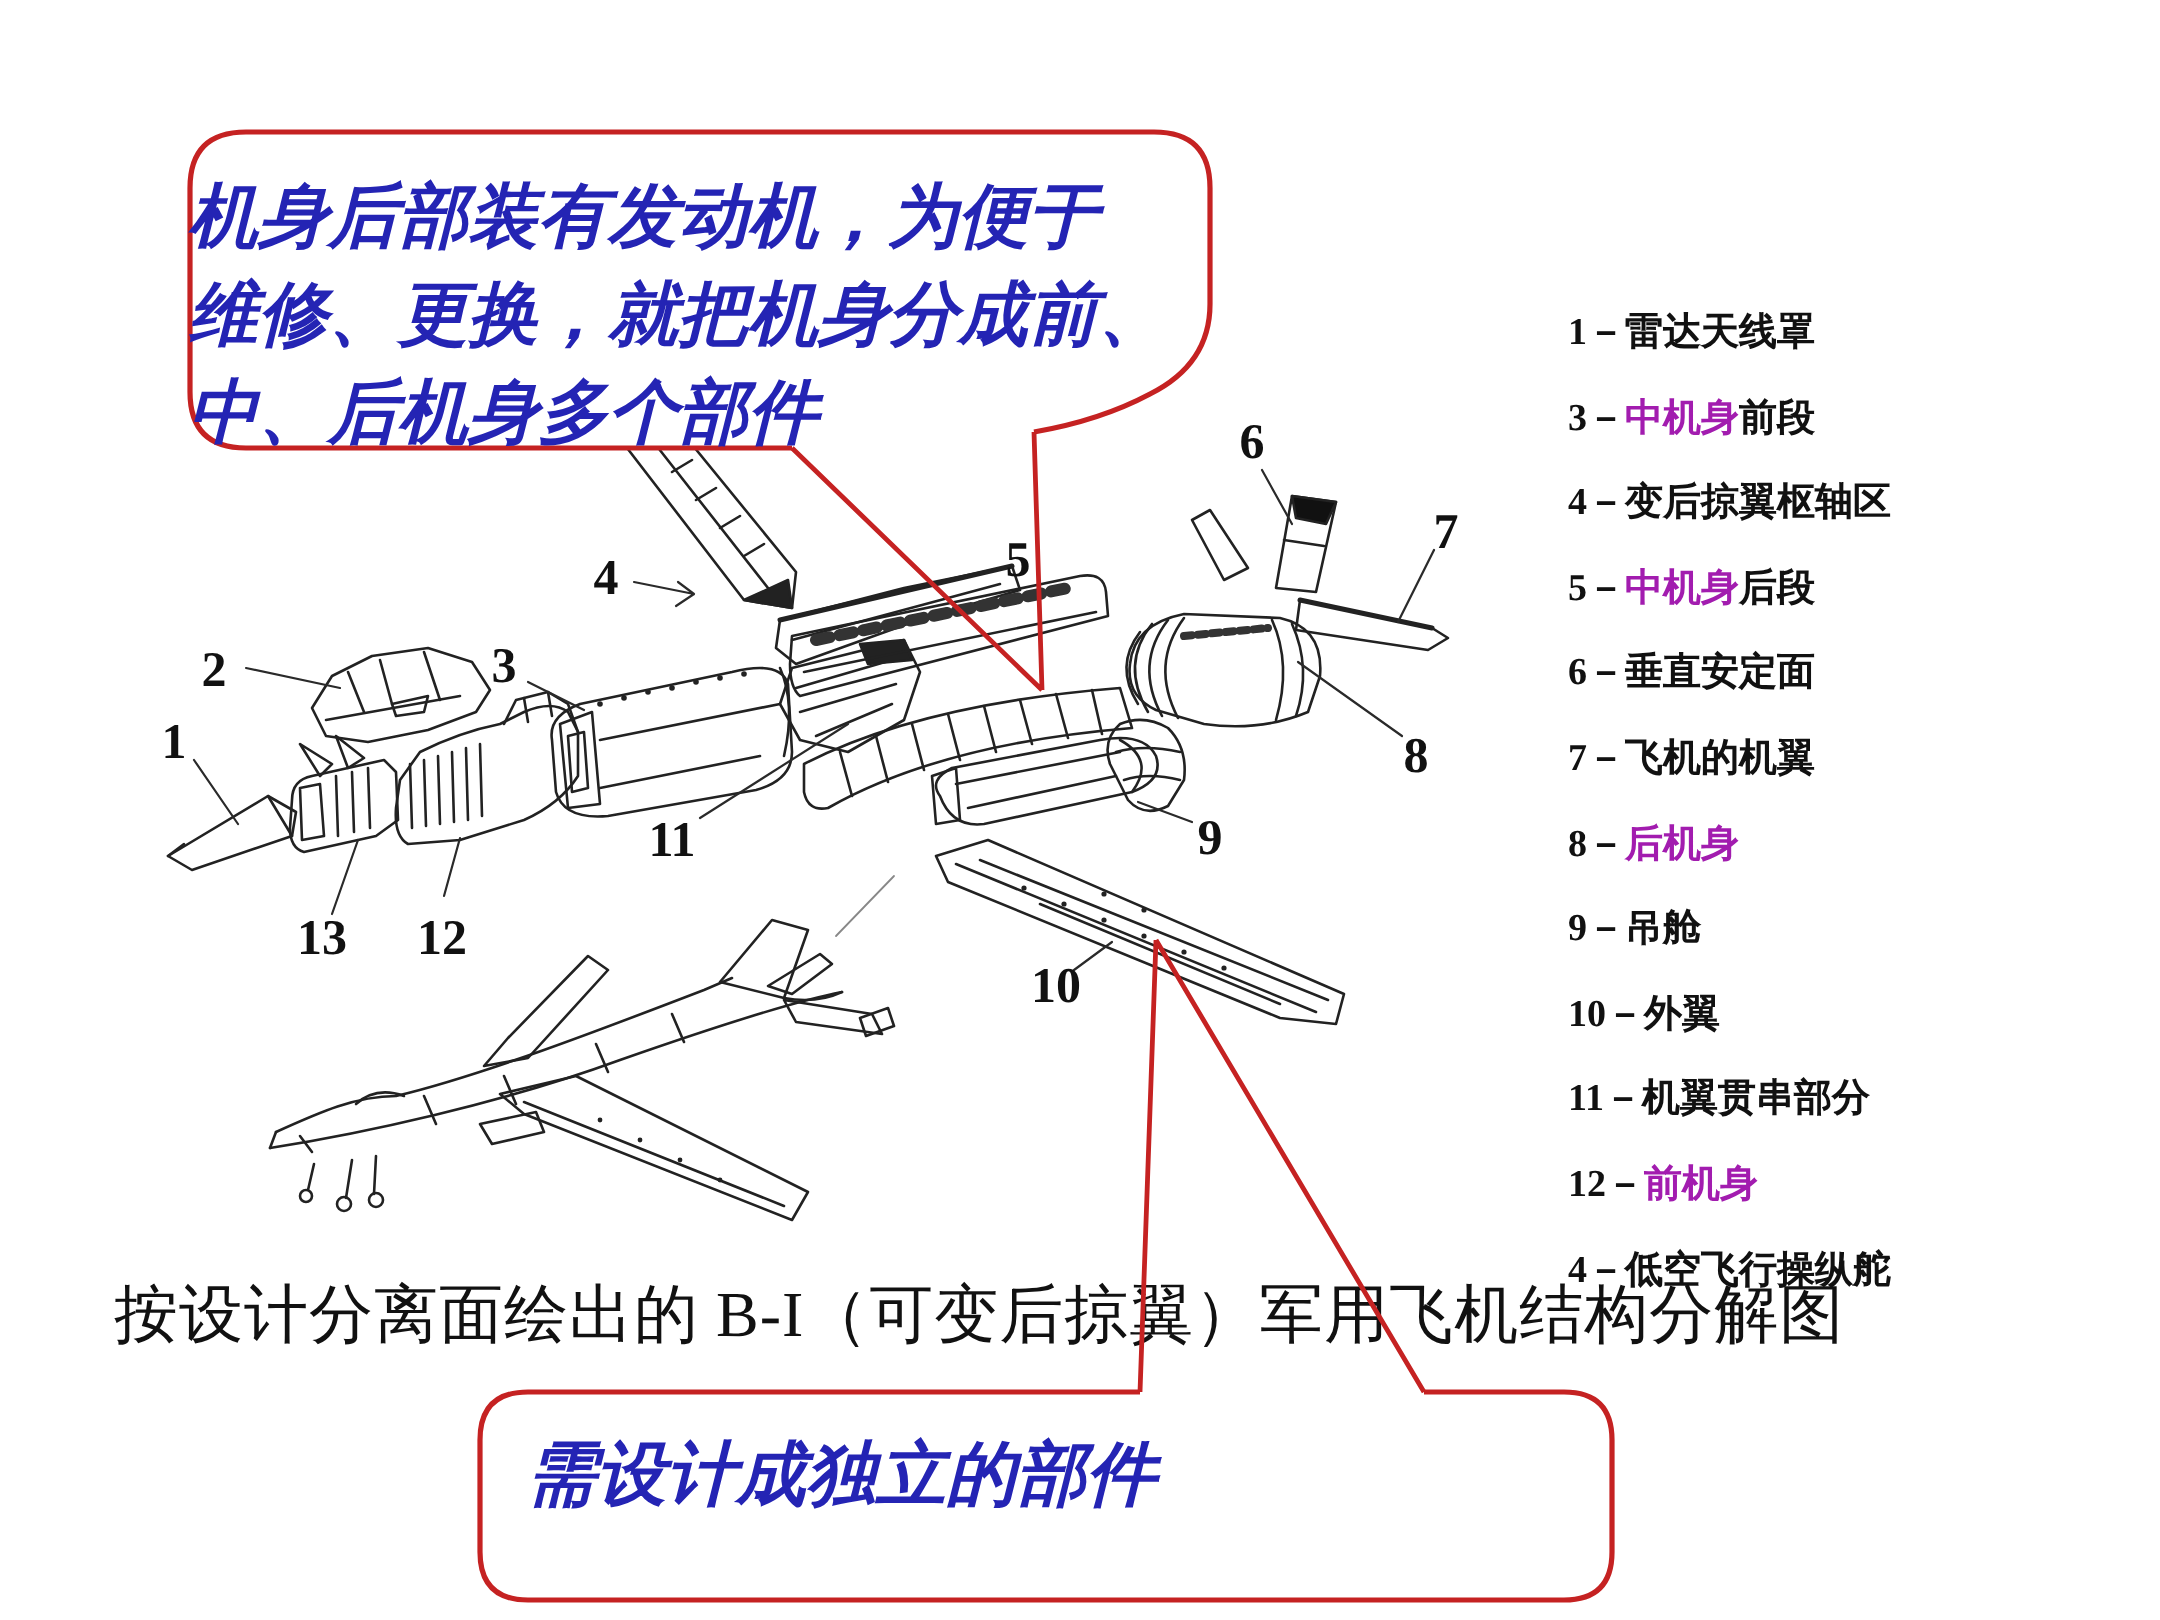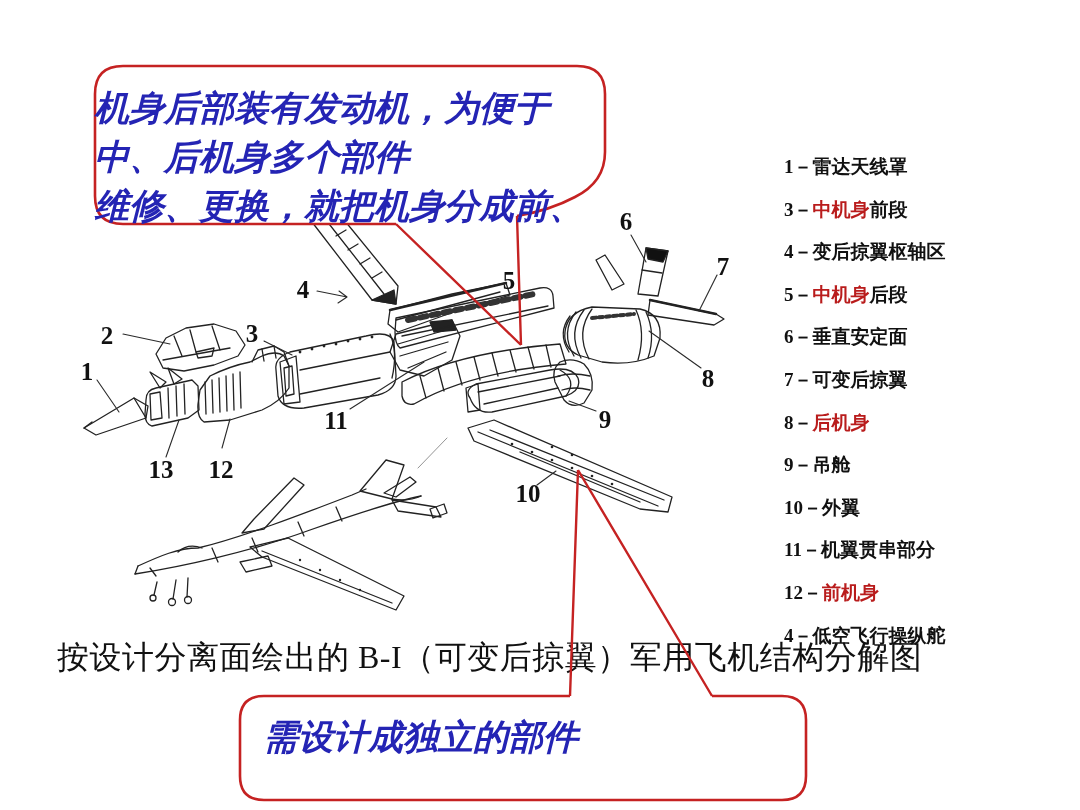--- a/index.html
+++ b/index.html
@@ -21,21 +21,21 @@
     font-weight:bold;font-style:italic;white-space:nowrap;
   }
   .callout-text.top{left:94px;top:84px;font-size:35px;line-height:49px;}
   .callout-text.bottom{left:263px;top:712px;font-size:35px;line-height:52px;}
   .legend{
     position:absolute;left:784px;top:146px;z-index:2;
   }
   .legend-row{
     font-size:19px;line-height:42.6px;font-weight:bold;color:var(--ink);white-space:nowrap;
   }
-  .legend-row .red{color:#b91c1c;}
+  .legend-row .red{color:#a21caf;}
   .part-labels{position:absolute;inset:0;z-index:2;}
   .pnum{
     position:absolute;transform:translate(-50%,-50%);
     font-size:25px;font-weight:bold;color:var(--ink);font-family:"Liberation Serif","DejaVu Serif",serif;
   }
 </style>
 </head>
 <body>
 
 <div class="stage">
@@ -221,34 +221,34 @@
       <div class="pnum" style="left: 708px; top: 379px;">8</div>
       <div class="pnum" style="left: 605px; top: 420px;">9</div>
       <div class="pnum" style="left: 528px; top: 494px;">10</div>
       <div class="pnum" style="left: 336px; top: 421px;">11</div>
       <div class="pnum" style="left: 221px; top: 458px; margin-top: 12px;">12</div>
       <div class="pnum" style="left: 161px; top: 470px;">13</div>
     </div>
 
   <div class="callout-text top">
     <div>机身后部装有发动机，为便于</div>
+    <div>维修、更换，就把机身分成前、</div>
     <div>中、后机身多个部件</div>
-    <div>维修、更换，就把机身分成前、</div>
   </div>
   <div class="callout-text bottom">
     <div>需设计成独立的部件</div>
   </div>
 
   <div class="legend">
       <div class="legend-row"><span>1－</span><span>雷达天线罩</span></div>
       <div class="legend-row"><span>3－</span><span class="red">中机身</span><span>前段</span></div>
       <div class="legend-row"><span>4－</span><span>变后掠翼枢轴区</span></div>
       <div class="legend-row"><span>5－</span><span class="red">中机身</span><span>后段</span></div>
       <div class="legend-row"><span>6－</span><span>垂直安定面</span></div>
-      <div class="legend-row"><span>7－</span><span>可变后掠翼</span></div>
+      <div class="legend-row"><span>7－</span><span>飞机的机翼</span></div>
       <div class="legend-row"><span>8－</span><span class="red">后机身</span></div>
       <div class="legend-row"><span>9－</span><span>吊舱</span></div>
       <div class="legend-row"><span>10－</span><span>外翼</span></div>
       <div class="legend-row"><span>11－</span><span>机翼贯串部分</span></div>
       <div class="legend-row"><span>12－</span><span class="red">前机身</span></div>
       <div class="legend-row"><span>4－</span><span>低空飞行操纵舵</span></div>
     </div>
 
 </div>
 

